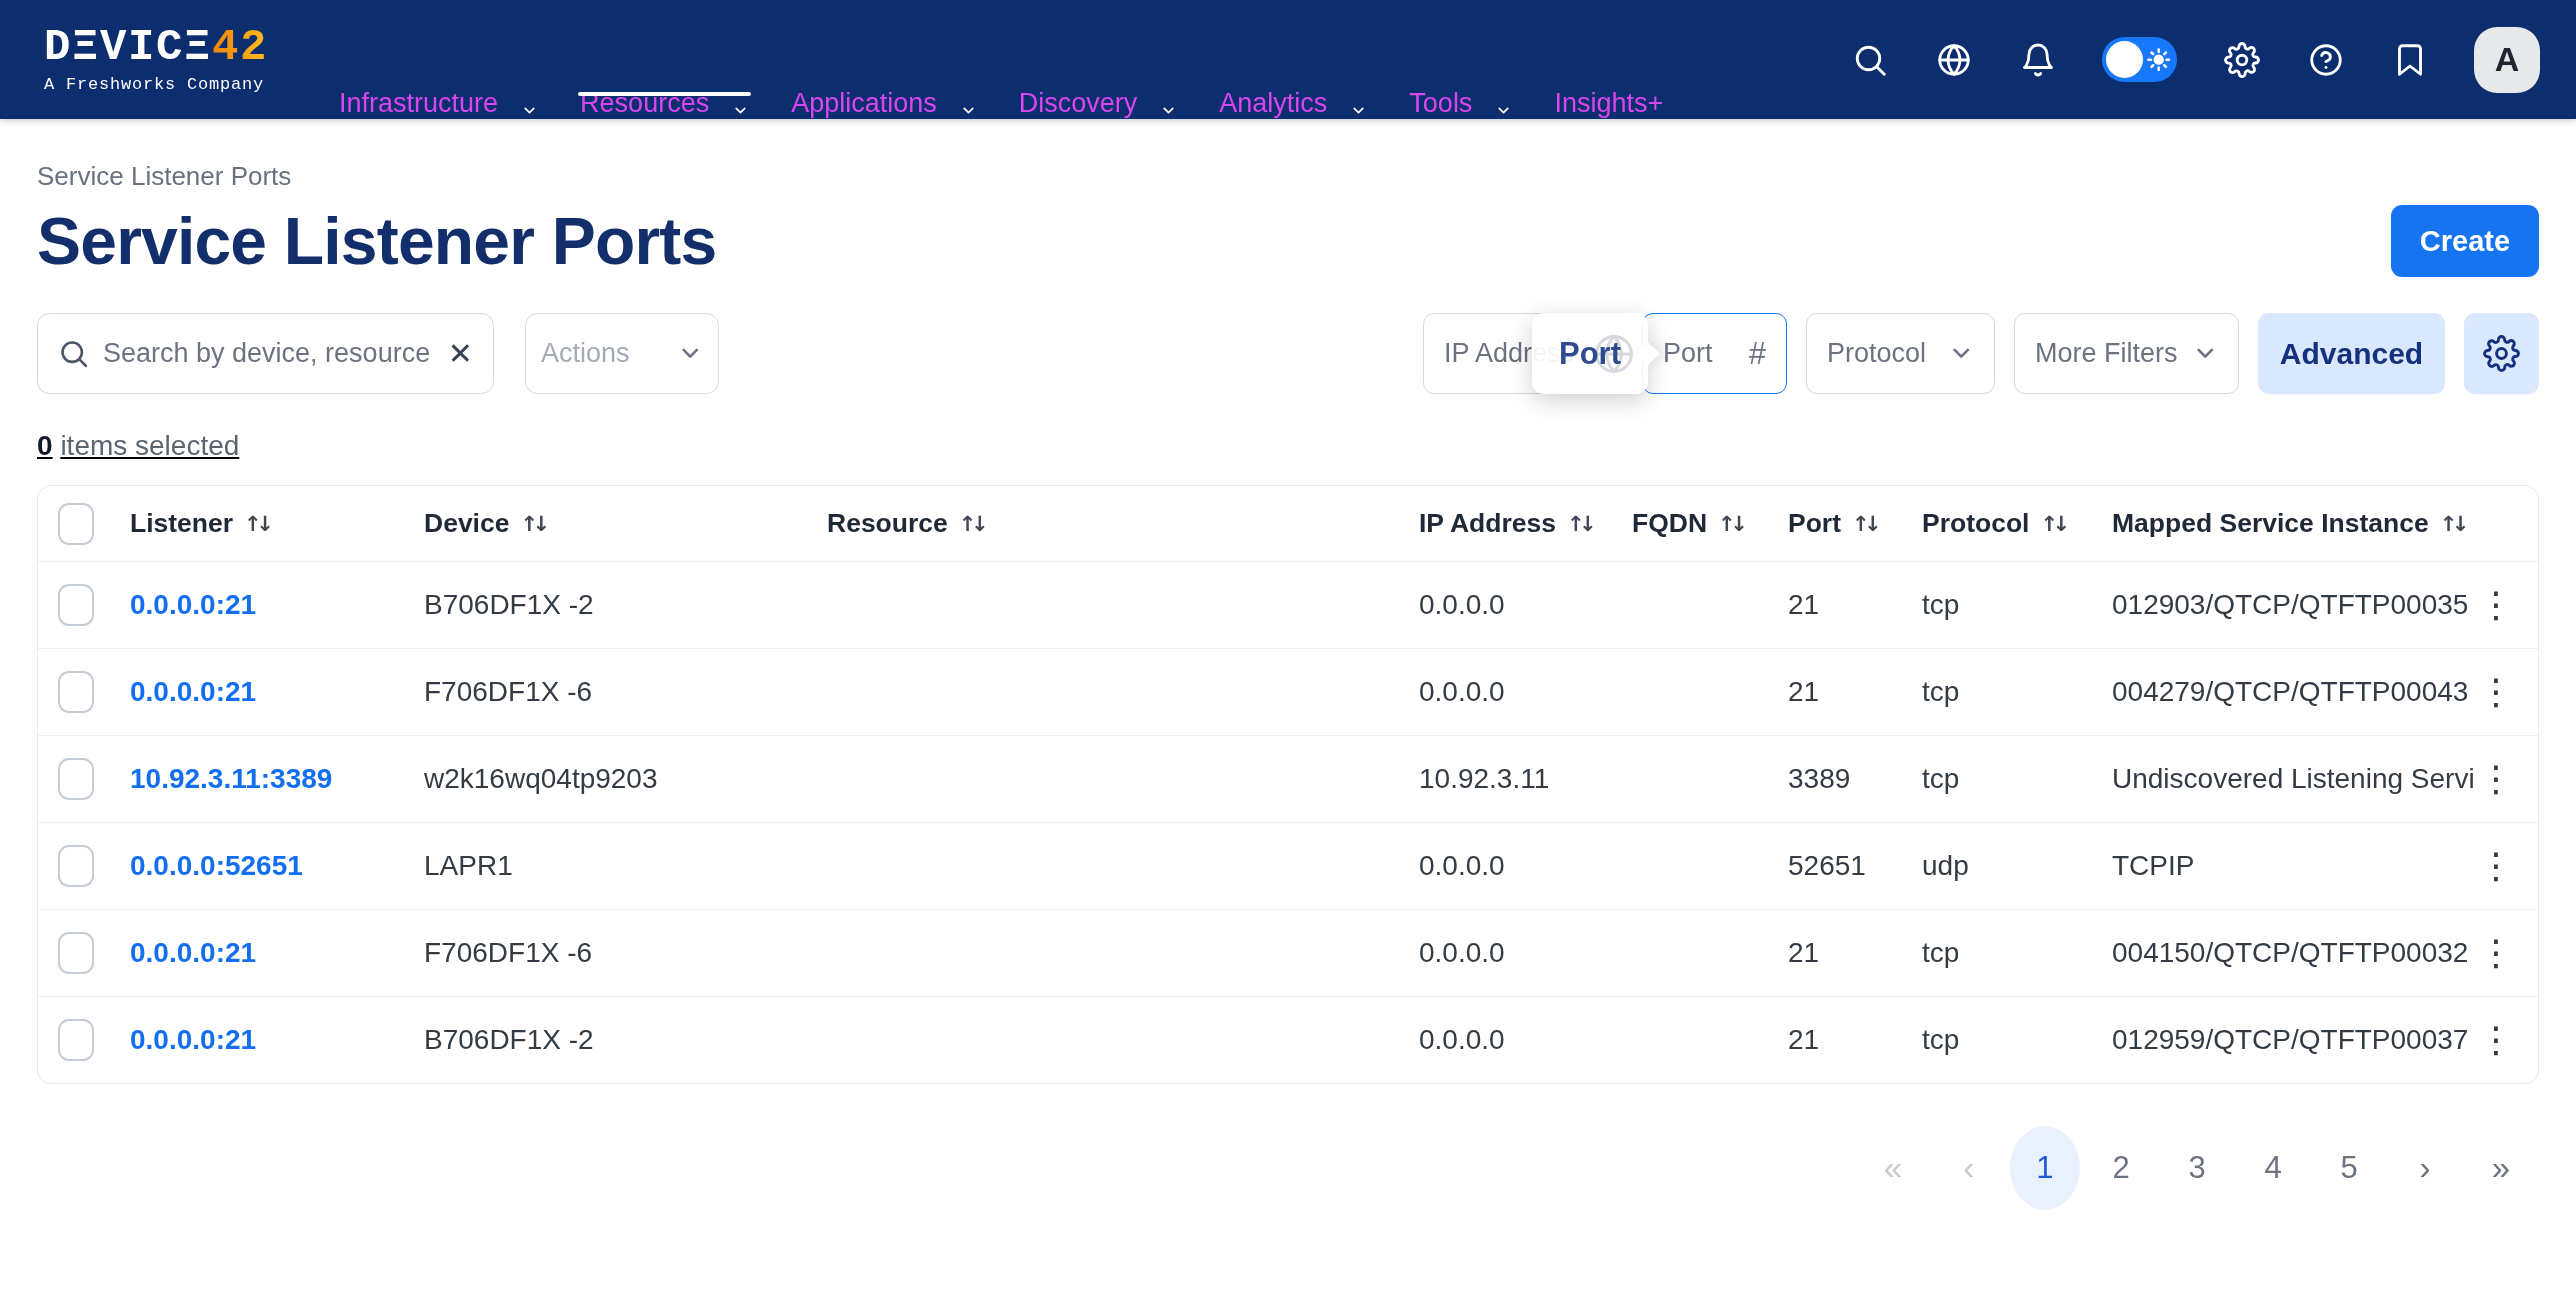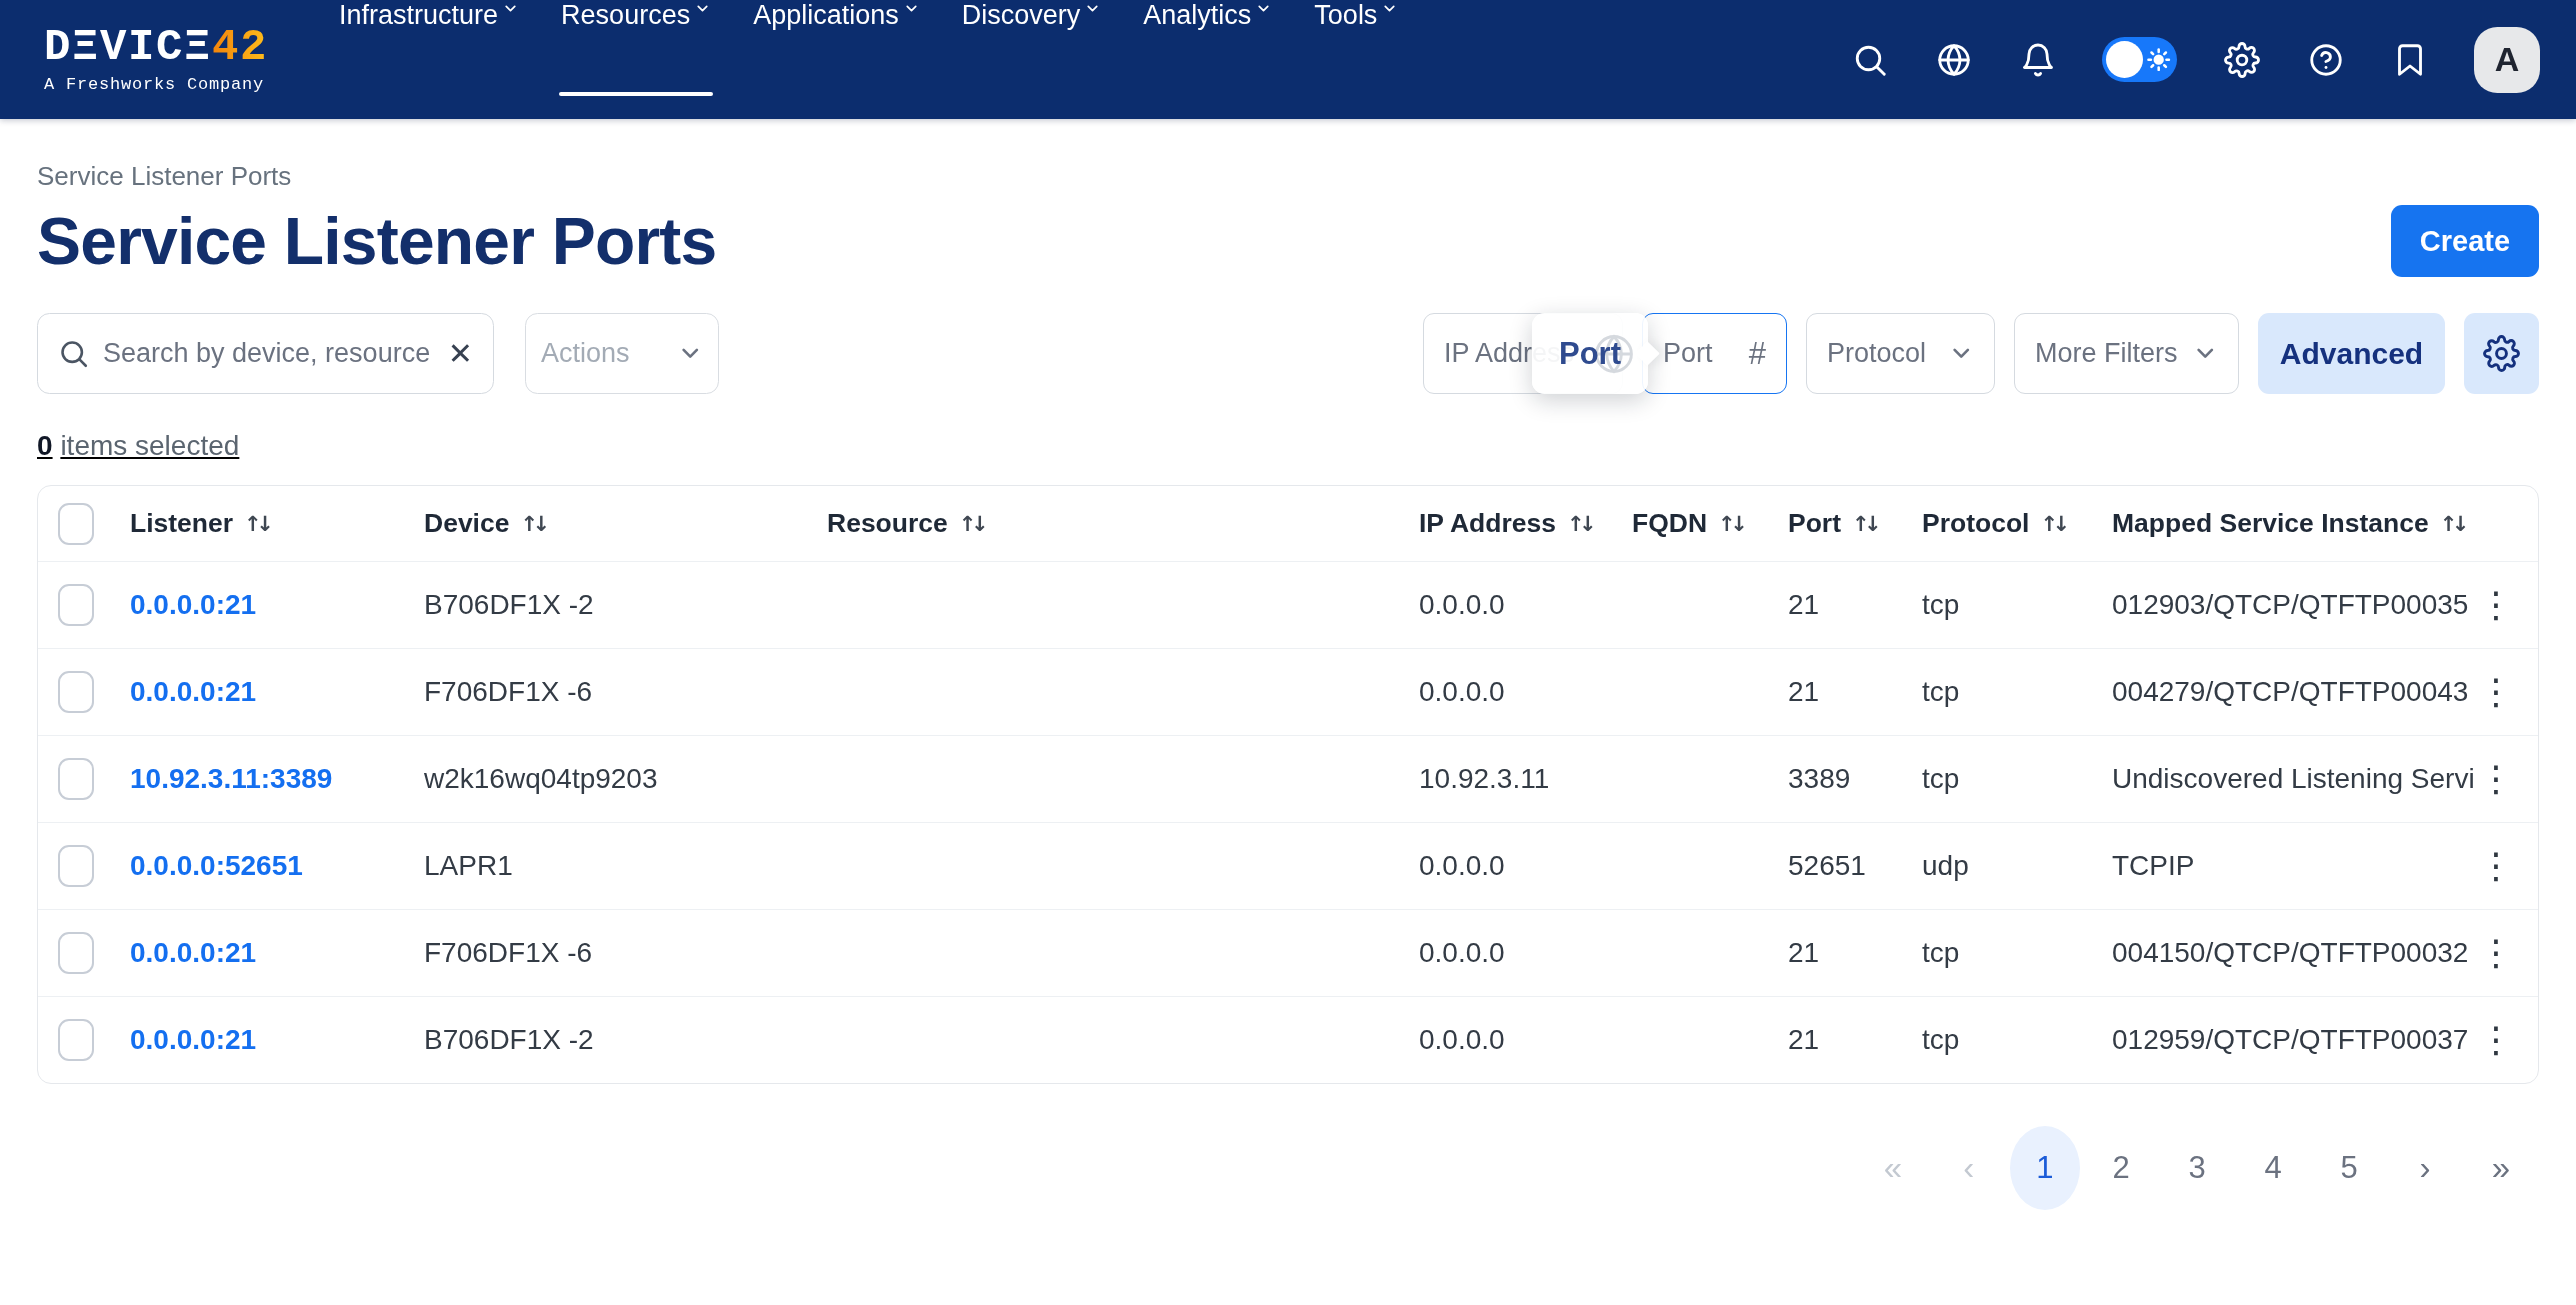--- a/index.html
+++ b/index.html
@@ -9,22 +9,22 @@
   
   .nav { height: 119px; background: #0C2D6E; display: flex; align-items: center;
     padding: 0 36px 0 44px; box-shadow: 0 1.6px 6.2px rgba(10,25,60,.25); }
   .logo { display: flex; flex-direction: column; justify-content: center; cursor: pointer; font-family: Liberation Mono, monospace; }
   .logo-word { font-size: 44px; font-weight: 700; letter-spacing: 1.6px; line-height: 1;
     color: #ffffff; white-space: nowrap; }
   .logo-42 { background: linear-gradient(90deg, #F2830B, #FFBE1C);
     -webkit-background-clip: text; background-clip: text; color: transparent; }
   .logo-tag { font-size: 17px; color: #ffffff; letter-spacing: 0.8px; margin-top: 6.2px; font-weight: 500; }
   .nav-menu { display: flex; margin-left: 50px; height: 100%; }
-  .nav-item { position: relative; display: flex; align-items: flex-start; gap: 4px;
-    padding: 0 21px; color: #ffffff; font-size: 27px; font-weight: 500; cursor: pointer; }
+  .nav-item { position: relative; display: flex; align-items: flex-end; gap: 23px;
+    padding: 0 21px; color: #d946ef; font-size: 27px; font-weight: 500; cursor: pointer; }
   .nav-item.active::after { content: ""; position: absolute; left: 19px; right: 19px;
     bottom: 23.4px; height: 3.9px; background: #ffffff; border-radius: 2.3px; }
   .caret { width: 17px; height: 17px; stroke: #ffffff; fill: none; stroke-width: 2.4;
     stroke-linecap: round; stroke-linejoin: round; }
   .nav-right { margin-left: auto; display: flex; align-items: center; gap: 45px; }
   .nav-icon-btn { width: 39px; height: 39px; display: flex; align-items: center;
     justify-content: center; cursor: pointer; }
   .nav-icon-btn svg { width: 36px; height: 36px; stroke: #ffffff; fill: none;
     stroke-width: 1.9; stroke-linecap: round; stroke-linejoin: round; }
   .toggle { position: relative; width: 75px; height: 45px; border-radius: 23.4px;
@@ -168,20 +168,23 @@
       <svg class="caret" viewBox="0 0 24 24">
           <polyline points="6 9 12 15 18 9"></polyline>
         </svg>
     </div>
     <div class="nav-item">
       <span>Tools</span>
       <svg class="caret" viewBox="0 0 24 24">
           <polyline points="6 9 12 15 18 9"></polyline>
         </svg>
     </div>
+    <div class="nav-item">
+      <span>Insights+</span>
+    </div>
   </nav>
 
   <div class="nav-right">
     <div class="nav-icon-btn">
       <svg viewBox="0 0 24 24">
           <circle cx="11" cy="11" r="7.5"></circle>
           <line x1="16.8" y1="16.8" x2="21.5" y2="21.5"></line>
         </svg>
     </div>
     <div class="nav-icon-btn">

